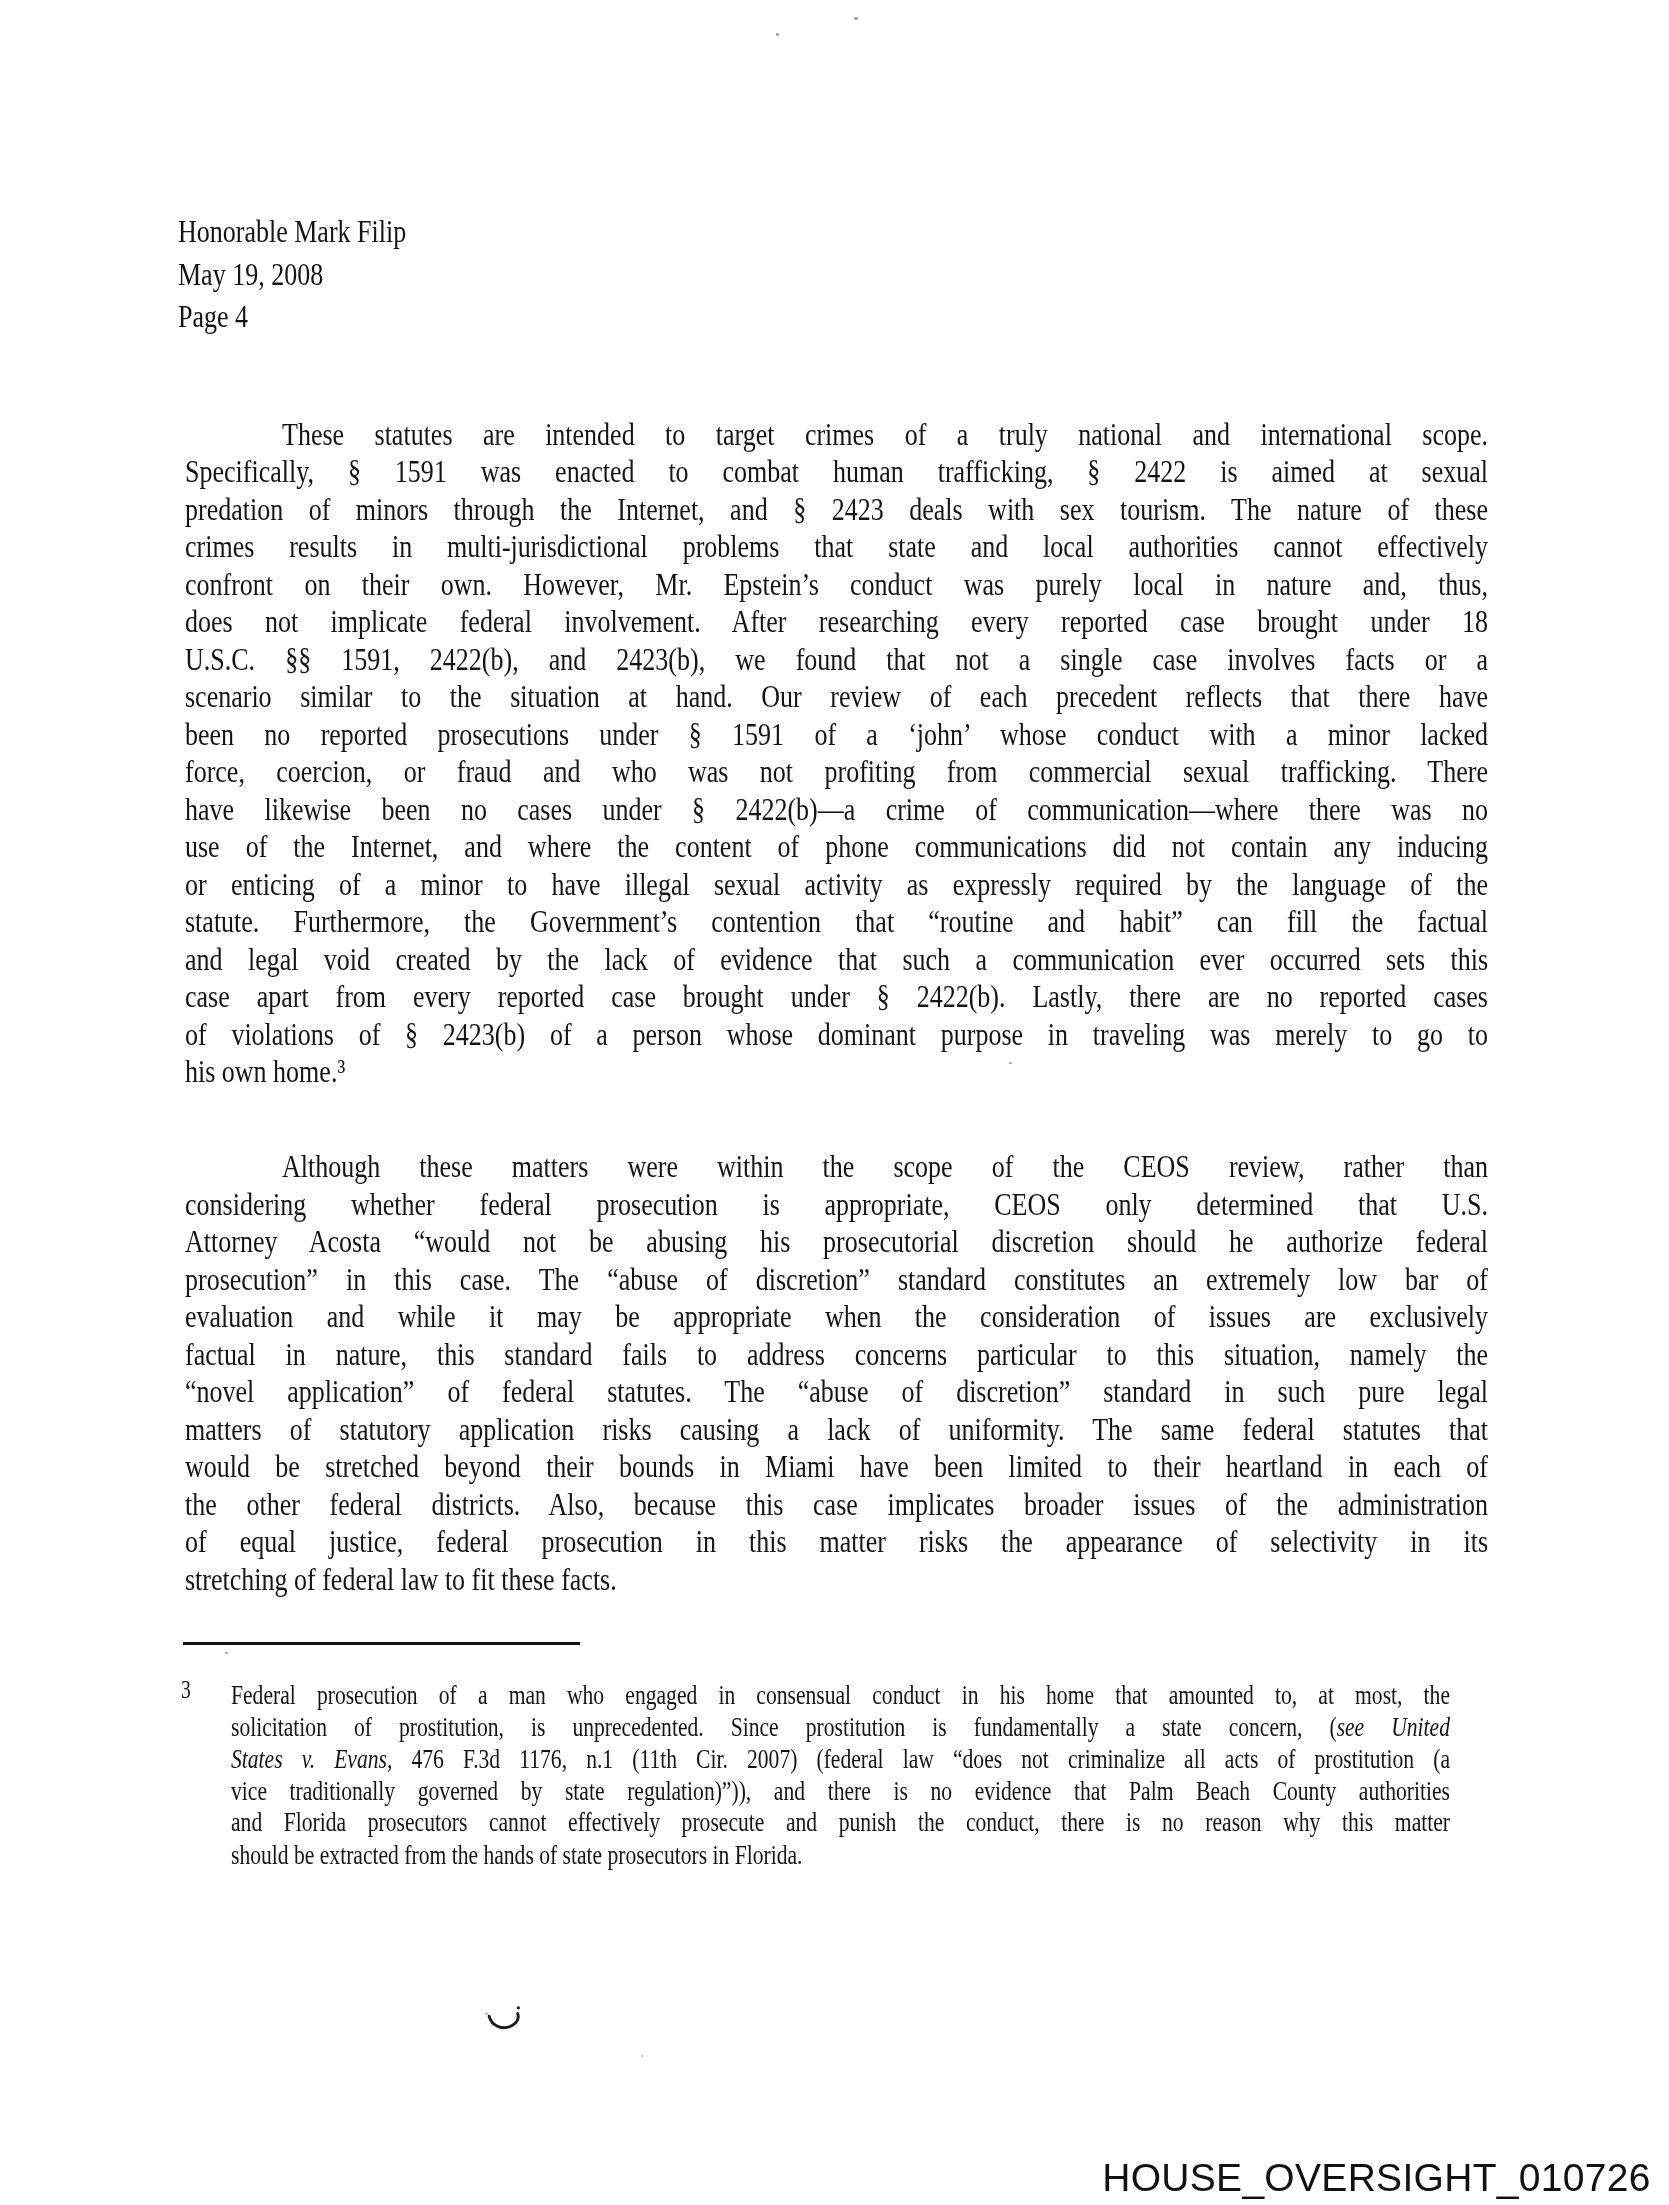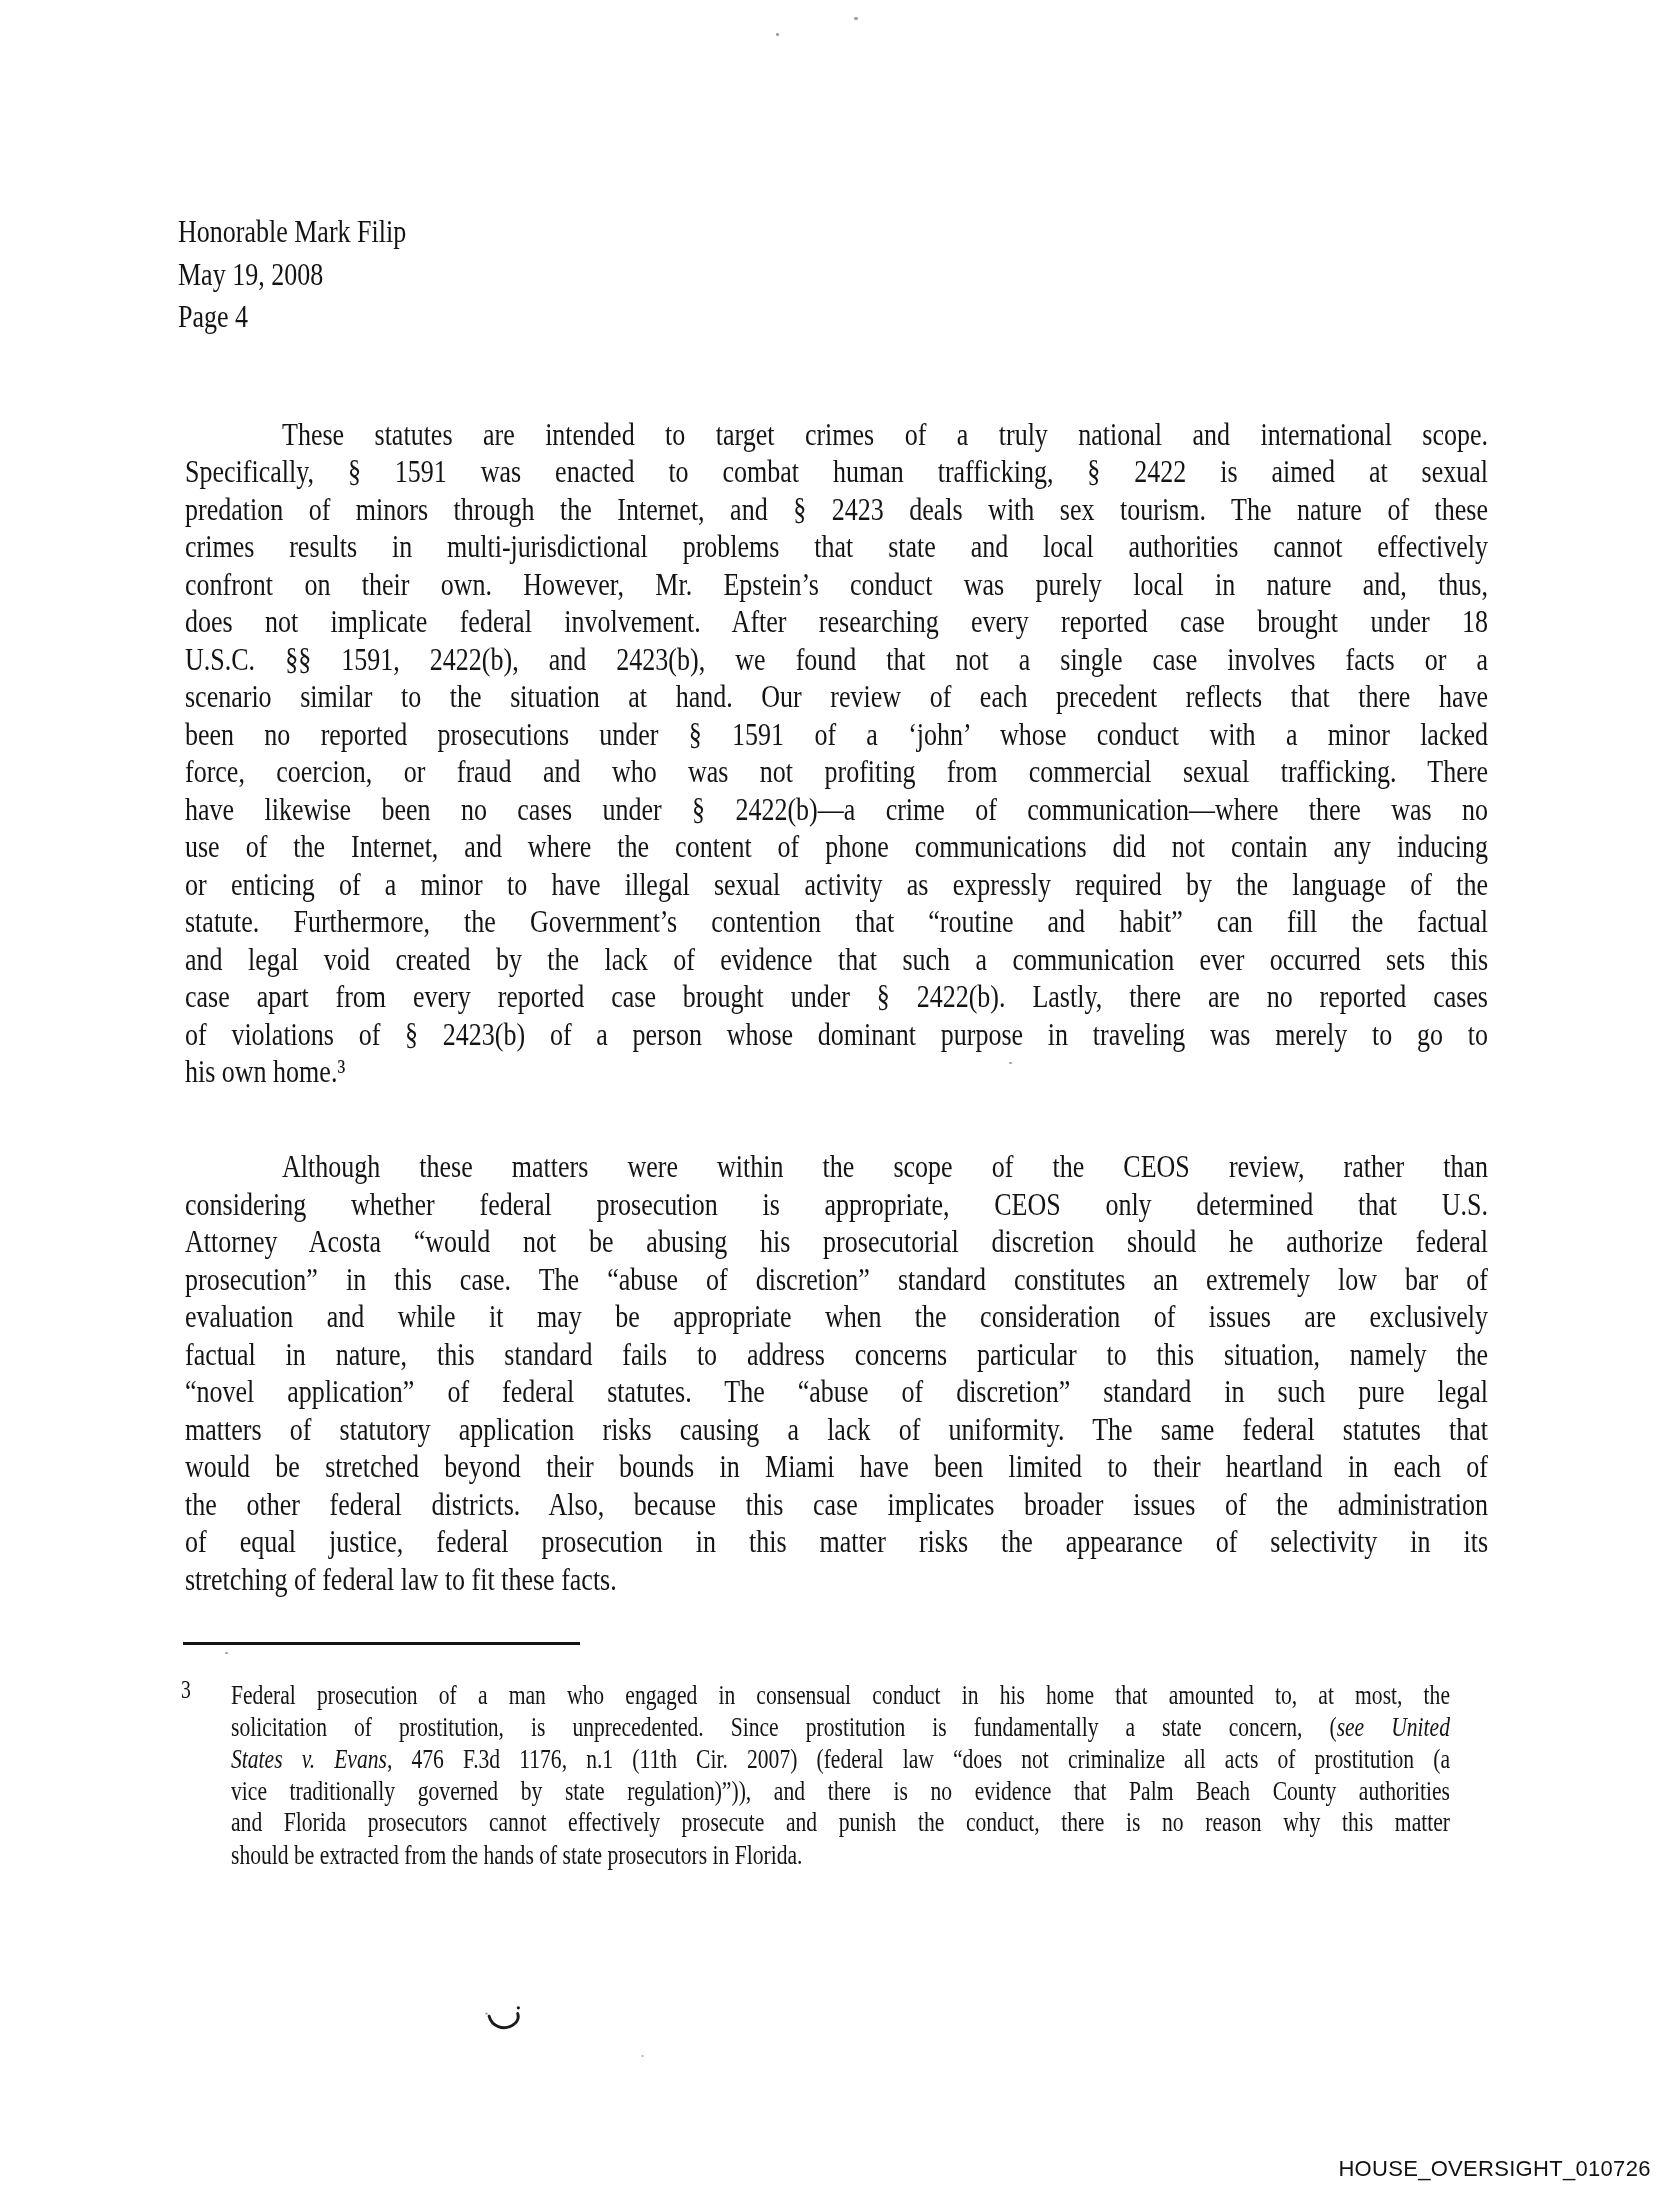--- a/index.html
+++ b/index.html
@@ -74,21 +74,21 @@
     margin-left: 46px;
     width: 1219px;
   }
   .fn-text .it { font-style: italic; }
   
   .bates {
     position: absolute;
     right: 18.3px;
     top: 2156px;
     font-family: "Liberation Sans", "DejaVu Sans", sans-serif;
-    font-size: 22px;
+    font-size: 39px;
     letter-spacing: 0.3px;
     color: #111111;
     white-space: nowrap;
   }
   
   .speck {
     position: absolute;
     background: #4a4a4a;
     border-radius: 50%;
     opacity: 0.55;

